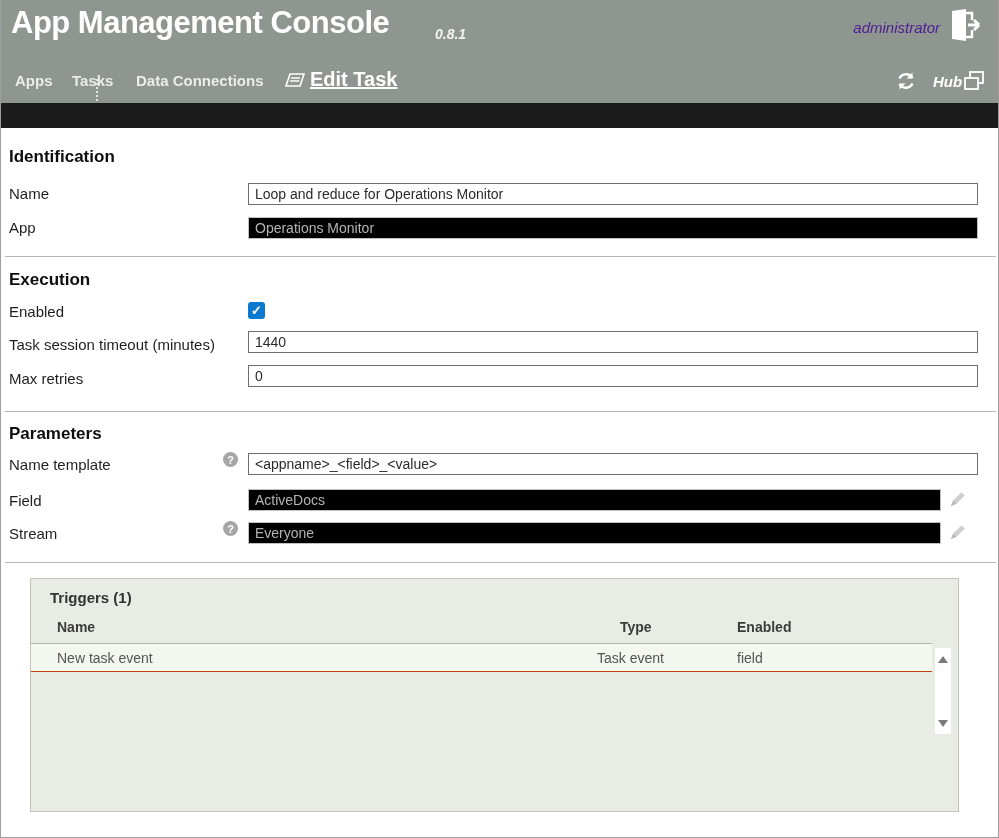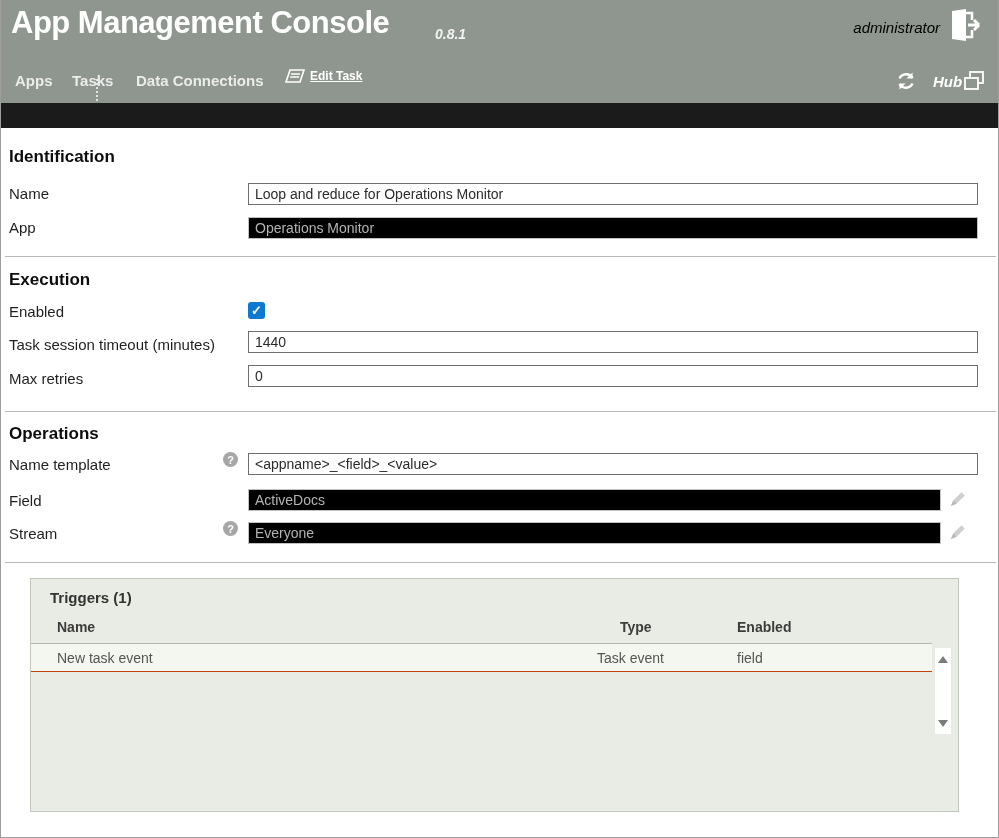--- a/index.html
+++ b/index.html
@@ -7,26 +7,26 @@
   body { font-family:"Liberation Sans", sans-serif; }
   .page {
     position:relative; width:999px; height:838px; background:#fff;
     border-left:1px solid #9e9e9e; border-right:1px solid #9e9e9e; border-bottom:1px solid #9e9e9e;
     overflow:hidden;
   }
   
   .header { position:absolute; left:0; top:0; width:100%; height:103px; background:#8f968f; }
   .app-title { position:absolute; left:10px; top:5px; color:#fff; font-size:31px; font-weight:bold; letter-spacing:-0.5px; }
   .app-version { position:absolute; left:434px; top:26px; color:#f2f2f2; font-size:14px; font-style:italic; font-weight:bold; }
-  .user-name { position:absolute; right:58px; top:19px; color:#000000; font-size:15px; font-style:italic; }
+  .user-name { position:absolute; right:58px; top:19px; color:#4c1d95; font-size:15px; font-style:italic; }
   .logout { position:absolute; right:14px; top:7px; width:38px; height:36px; cursor:pointer; }
   .nav-item { position:absolute; top:72px; color:rgba(255,255,255,0.82); font-size:15px; font-weight:bold; cursor:pointer; }
   .nav-apps { left:14px; } .nav-tasks { left:71px; } .nav-dataconn { left:135px; }
   .nav-active { position:absolute; left:284px; top:68px; display:flex; align-items:center; gap:5px; cursor:pointer; }
-  .nav-active .lbl { color:#fff; font-size:12px; font-weight:bold; text-decoration:underline; }
+  .nav-active .lbl { color:#fff; font-size:20px; font-weight:bold; text-decoration:underline; }
   .nav-refresh { position:absolute; left:894px; top:70px; width:22px; height:22px; cursor:pointer; }
   .hub-label { position:absolute; left:932px; top:73px; color:#fff; font-size:15px; font-style:italic; font-weight:bold; cursor:pointer; }
   .hub-icon { position:absolute; left:962px; top:70px; width:22px; height:22px; cursor:pointer; }
   .dotted-connector { position:absolute; left:95px; top:79px; height:46px; width:0; border-left:2px dotted rgba(235,235,235,0.9); }
   .dotted-foot { position:absolute; left:87px; top:122px; width:16px; height:0; border-top:2px dotted rgba(210,210,210,0.9); }
   
   .black-bar { position:absolute; left:0; top:103px; width:100%; height:25px; background:#1b1b1b; }
   
   .section-heading { position:absolute; left:8px; color:#0d0d0d; font-size:17px; font-weight:bold; }
   .h-identification { top:147px; } .h-execution { top:270px; } .h-parameters { top:424px; }
@@ -144,21 +144,21 @@
   </div>
 
   <div class="field-label" style="top:336px;">Task session timeout (minutes)</div>
   <input class="txt-input" style="top: 331px;" type="text" value="1440">
 
   <div class="field-label" style="top:370px;">Max retries</div>
   <input class="txt-input" style="top: 365px;" type="text" value="0">
 
   <div class="divider" style="top:411px;"></div>
 
-  <div class="section-heading h-parameters">Operations</div>
+  <div class="section-heading h-parameters">Parameters</div>
 
   <div class="field-label" style="top:456px;">Name template</div>
   <div class="help-icon" style="top:452px;">
     <span>?</span>
   </div>
   <input class="txt-input" style="top: 453px;" type="text" value="&lt;appname&gt;_&lt;field&gt;_&lt;value&gt;">
 
   <div class="field-label" style="top:492px;">Field</div>
   <input class="txt-input short disabled" style="top: 489px;" type="text" disabled="" value="ActiveDocs">
   <div class="pencil" style="top:490px;">

